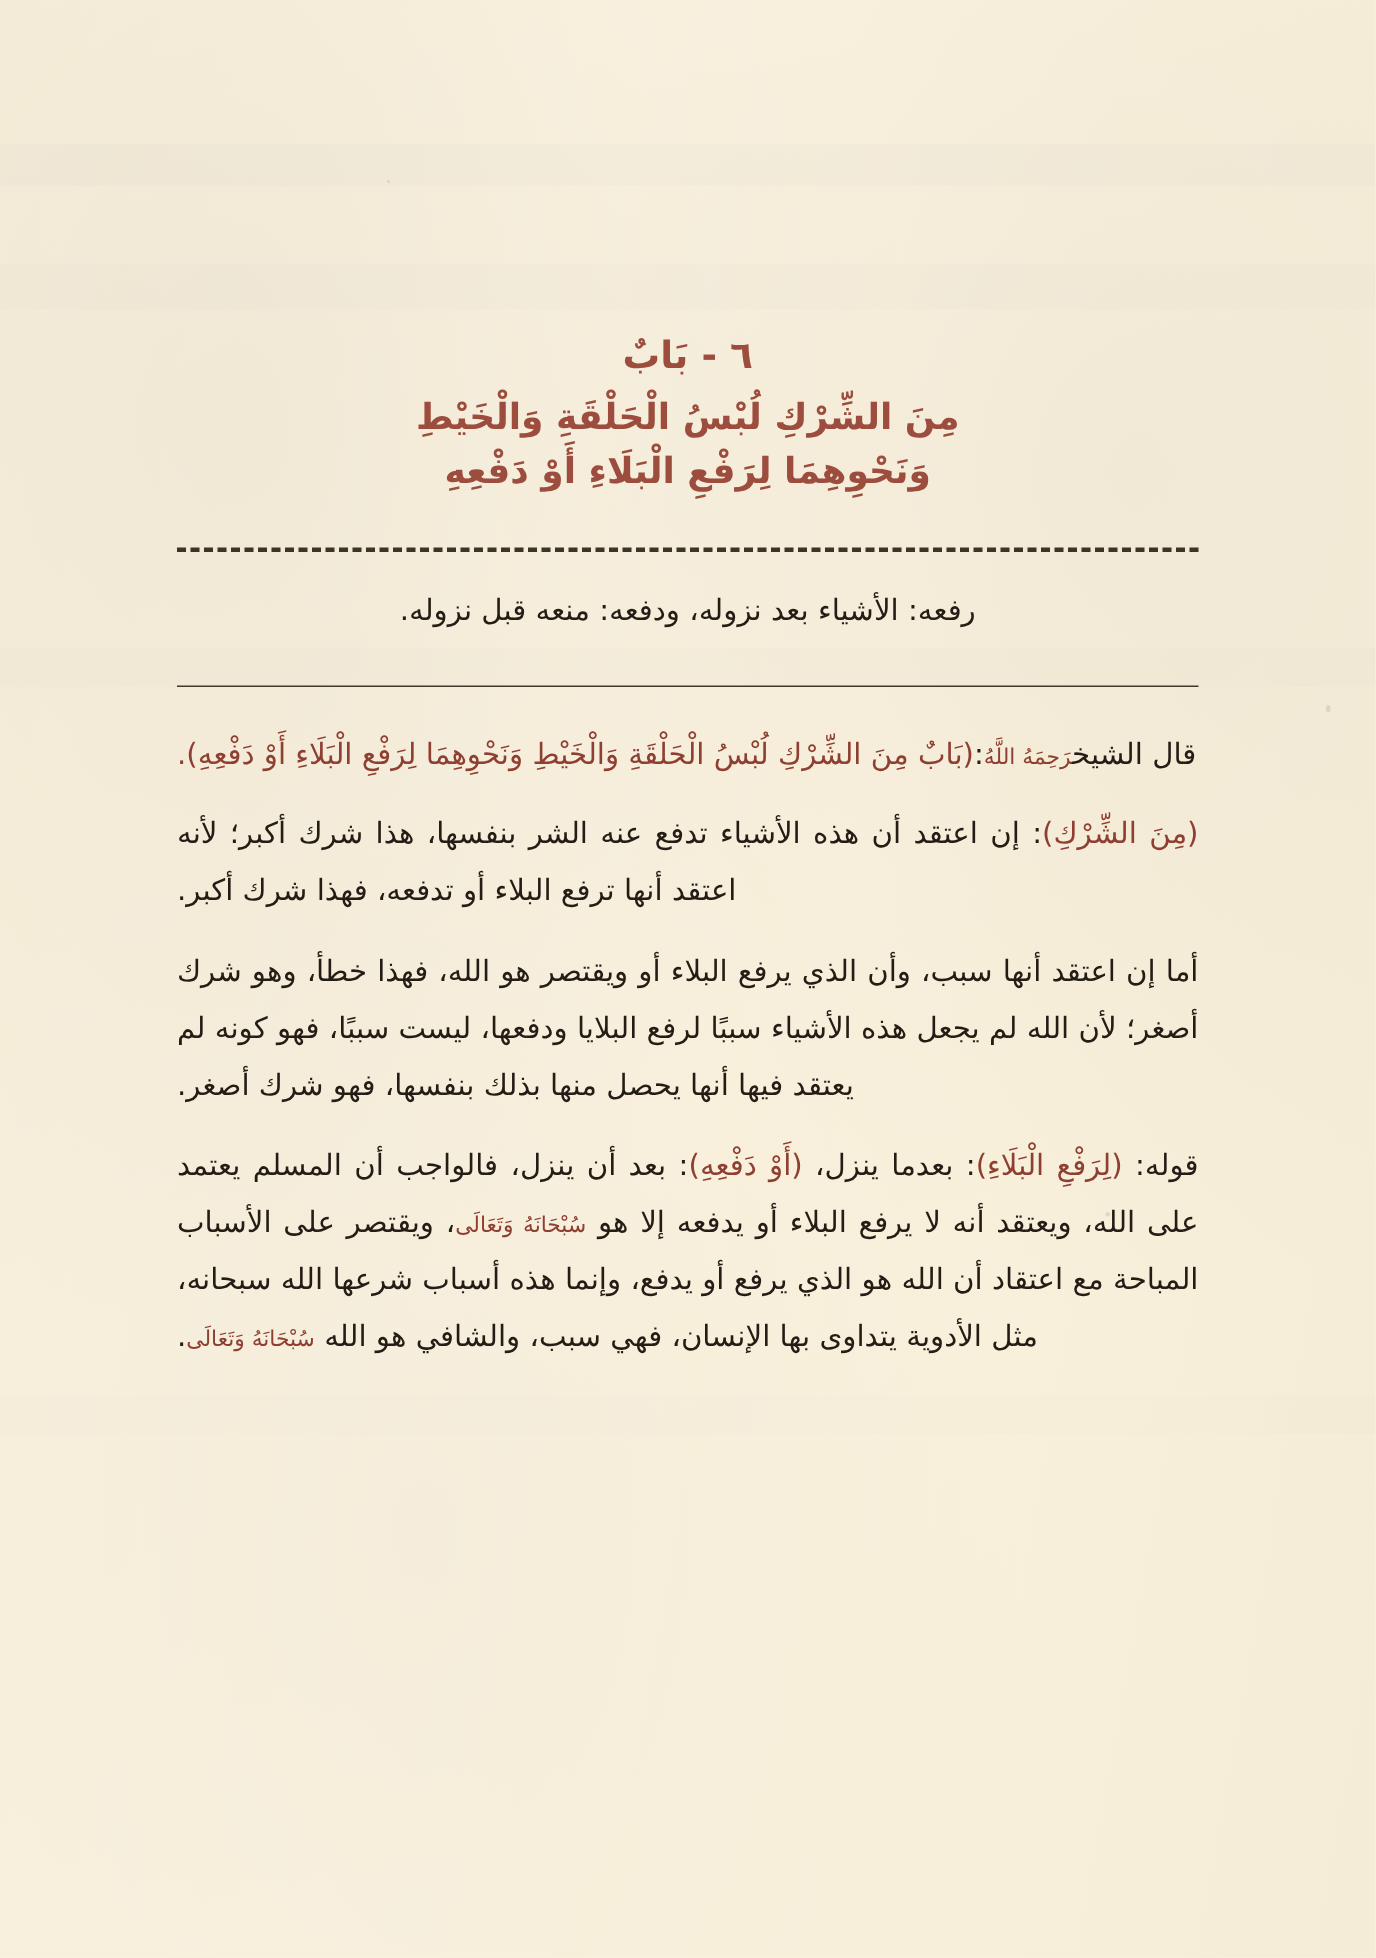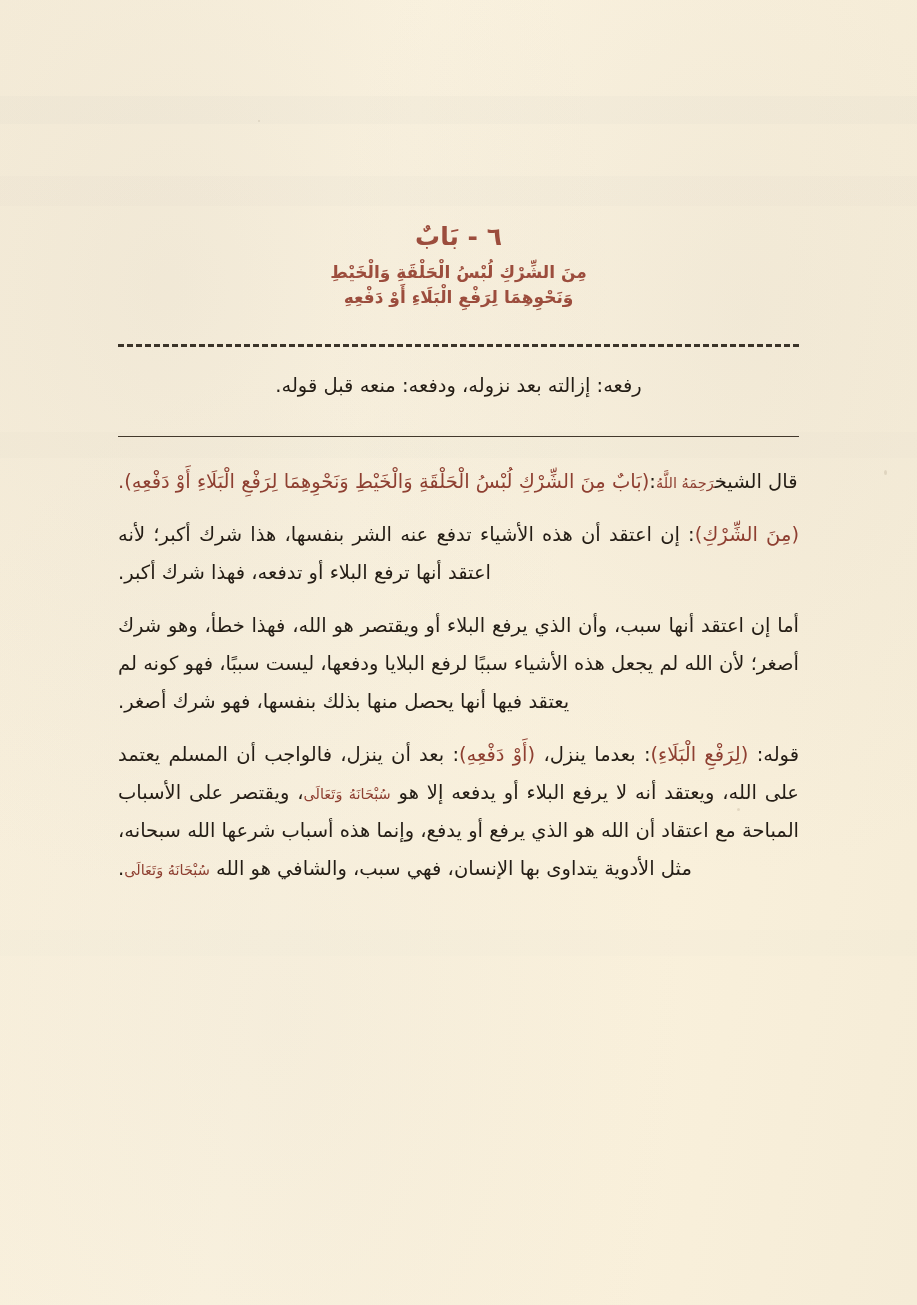--- a/index.html
+++ b/index.html
@@ -57,21 +57,21 @@
     font-weight: 700;
     margin-top: 43px;
   }
   .head-line-1 {
     font-size: 25px;
     line-height: 1.42;
     letter-spacing: .4px;
   }
   .head-line-2,
   .head-line-3 {
-    font-size: 17px;
+    font-size: 24px;
     line-height: 1.52;
     letter-spacing: .1px;
   }
   .head-line-2 { margin-top: 5px; }
 
   
   .rule-dashed {
     margin: 33px 0 0 0;
     height: 0;
     border: 0;
@@ -155,21 +155,21 @@
     <div id="heading">
       <div class="head-line-1">٦ - بَابٌ</div>
       <div class="head-line-2">مِنَ الشِّرْكِ لُبْسُ الْحَلْقَةِ وَالْخَيْطِ</div>
       <div class="head-line-3">وَنَحْوِهِمَا لِرَفْعِ الْبَلَاءِ أَوْ دَفْعِهِ</div>
     </div>
 
     <hr class="rule-dashed">
 
 
     <div id="sec-rafh">
-      <div class="block center-last">رفعه: إزالته بعد نزوله، ودفعه: منعه قبل قوله.</div>
+      <div class="block center-last">رفعه: الأشياء بعد نزوله، ودفعه: منعه قبل نزوله.</div>
     </div>
 
     <div class="rule-solid-wrap">
       <hr class="rule-solid">
     </div>
 
     <div id="sec-sheikh">
 
       <div class="block left-last para"><span>قال الشيخ</span><span class="honor">رَحِمَهُ اللَّهُ</span><span>:</span><span class="red">(بَابٌ مِنَ الشِّرْكِ لُبْسُ الْحَلْقَةِ وَالْخَيْطِ وَنَحْوِهِمَا لِرَفْعِ الْبَلَاءِ أَوْ دَفْعِهِ).</span></div>
 

